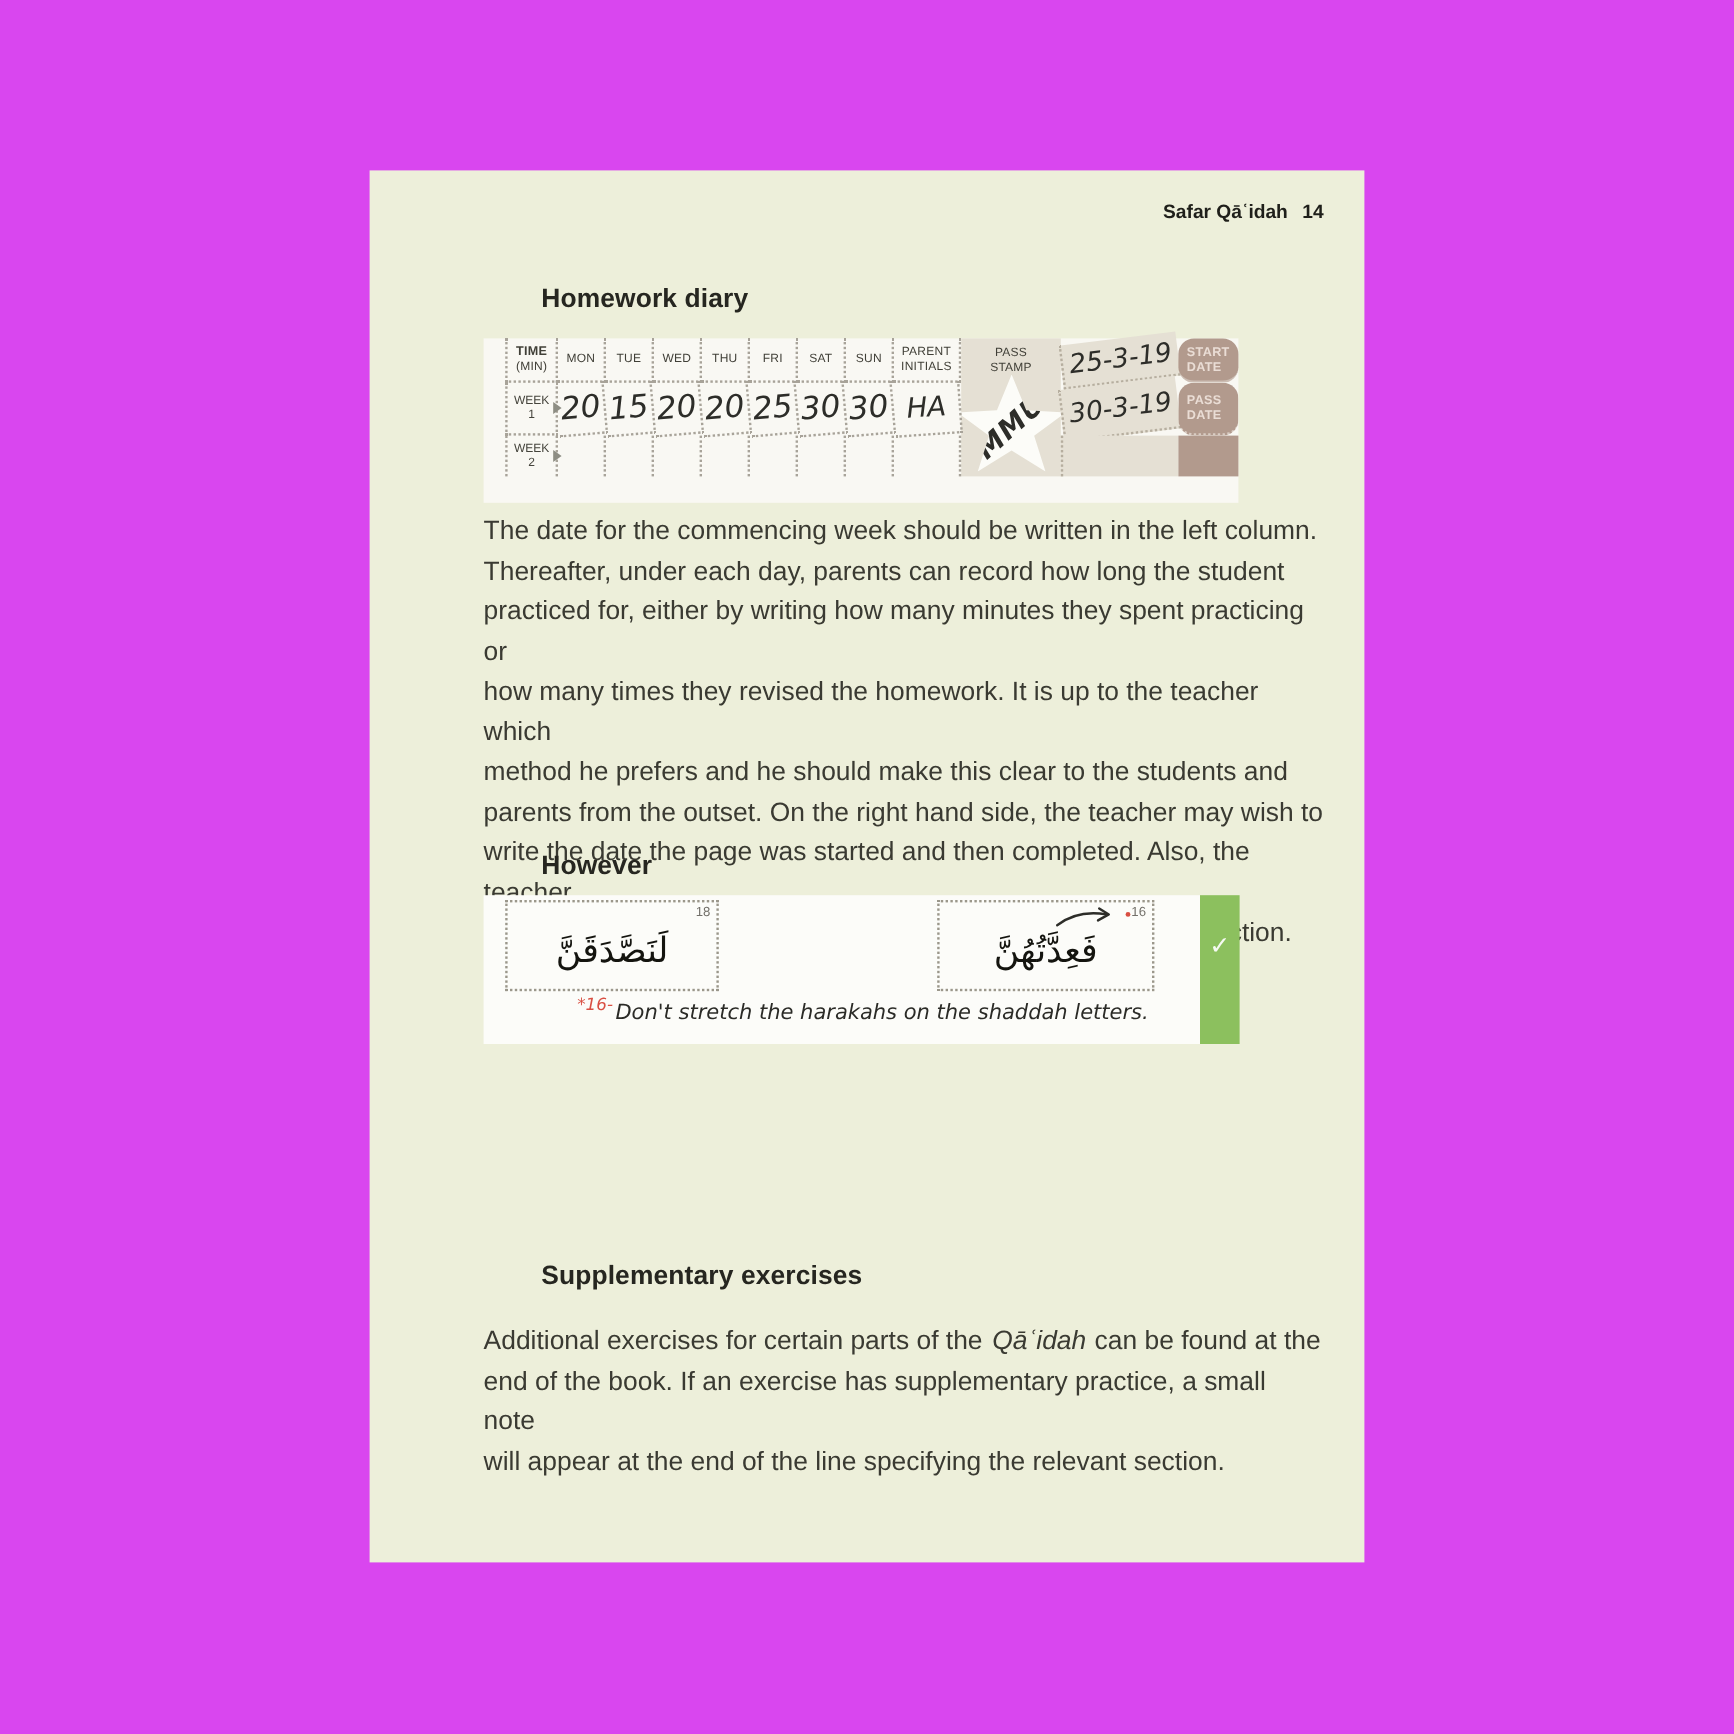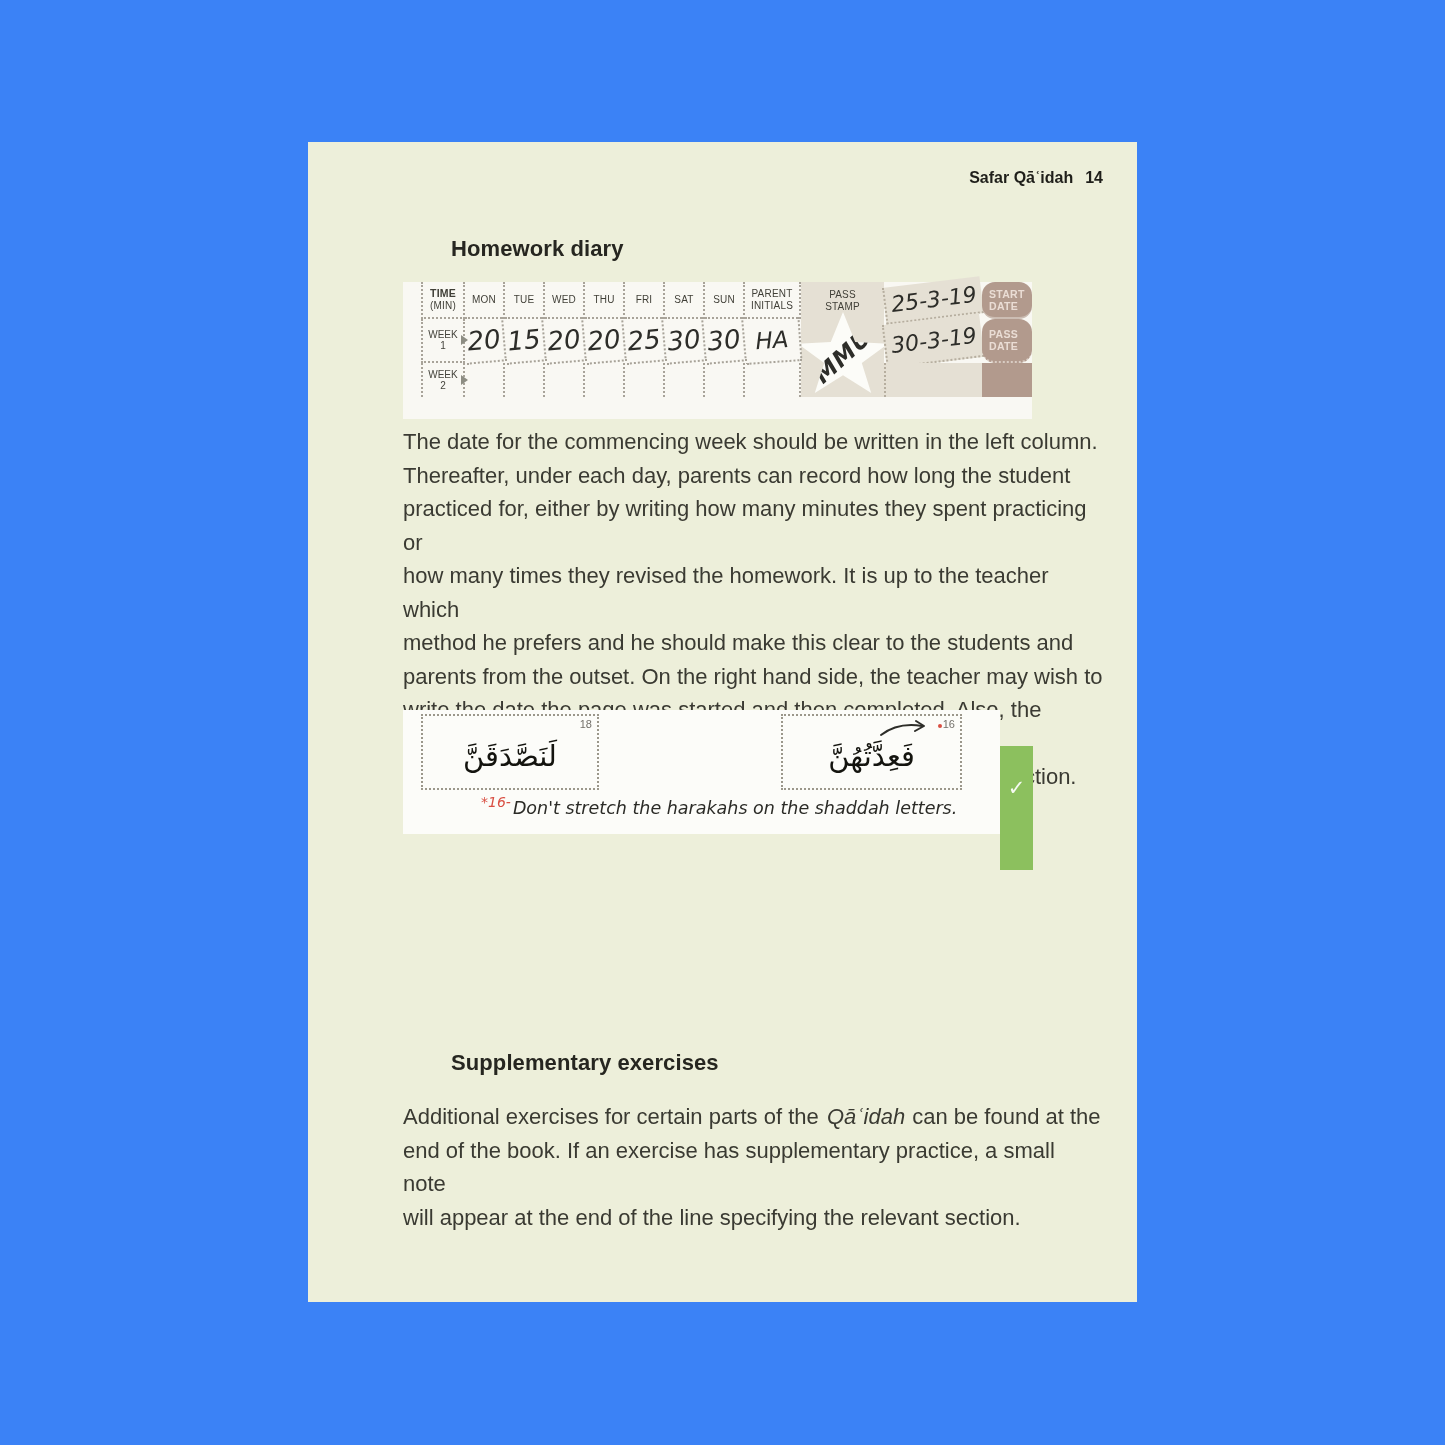--- a/index.html
+++ b/index.html
@@ -1,16 +1,16 @@
 <!DOCTYPE html>
 <html><head>
 <meta charset="utf-8">
 <style>
   html,body{margin:0;padding:0;background:#ffffff;}
-  .canvas{position:relative;width:1445px;height:1445px;background:#3b82f6;overflow:hidden;
+  .canvas{position:relative;width:1445px;height:1445px;background:#d946ef;overflow:hidden;
           font-family:"Liberation Sans","DejaVu Sans",sans-serif;color:#3a3a32;}
   .page{position:absolute;left:308px;top:142px;width:829px;height:1160px;background:#edefda;}
 
   
   .page-header{position:absolute;top:27px;right:34px;font-size:16px;font-weight:bold;color:#1f1f1a;}
   .page-header .num{margin-left:12px;}
 
   
   .h{position:absolute;left:95px;font-size:22px;font-weight:bold;color:#262620;letter-spacing:.1px;margin-left:48px;}
   .para{position:absolute;left:95px;width:700px;font-size:22px;line-height:33.5px;
@@ -44,21 +44,21 @@
   .datecell{border-left:2px dotted #b6ae9f;}
   .dash{font-size:22px;transform:rotate(-7deg);}
   .dd{border-bottom:2px dotted #b6ae9f;}
   .mauve{background:#b29a8d;} 
   .mlabel{font-size:10.5px;font-weight:bold;line-height:12px;color:#eaddd5;white-space:pre-line;
           justify-content:flex-start;text-align:left;padding-left:7px;letter-spacing:.3px;border-radius:13px;}
   .msep1{border-bottom:2px solid #ccbdb3;}
   .msep2{border-bottom:2px dotted #d9ccc3;}
 
   
-  .panel{position:absolute;left:95px;top:568px;width:597px;height:124px;background:#fcfcf9;}
+  .panel{position:absolute;left:95px;top:604px;width:597px;height:124px;background:#fcfcf9;}
   .greenbar{position:absolute;left:692px;top:604px;width:33px;height:124px;background:#8cc05e;
             display:flex;justify-content:center;}
   .greenbar .chk{margin-top:30px;color:rgba(255,255,255,.92);font-size:21px;font-weight:bold;
                  font-family:"DejaVu Sans",sans-serif;}
   .exbox{position:absolute;top:4px;height:76px;border:2px dotted #9b978b;box-sizing:border-box;}
   .exbox .n{position:absolute;top:2px;right:5px;font-size:11px;color:#73706a;}
   .exbox .ar{display:flex;align-items:center;justify-content:center;height:100%;direction:rtl;
              font-family:"DejaVu Sans",sans-serif;font-size:29px;color:#14140f;padding-top:4px;}
   .b18{left:18px;width:178px;}
   .b17{left:194px;width:186px;}

